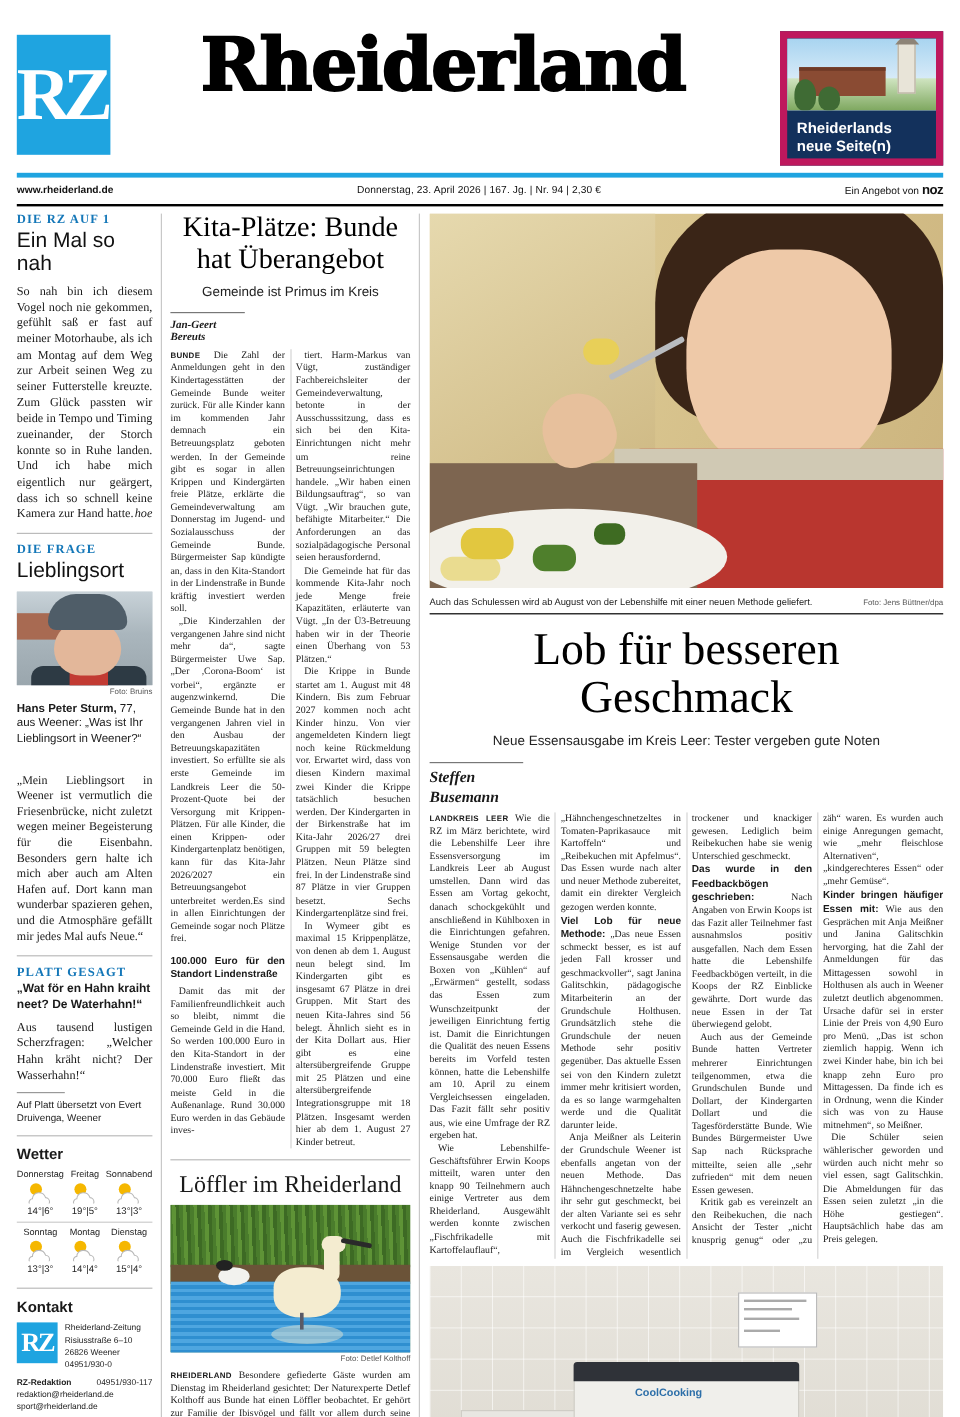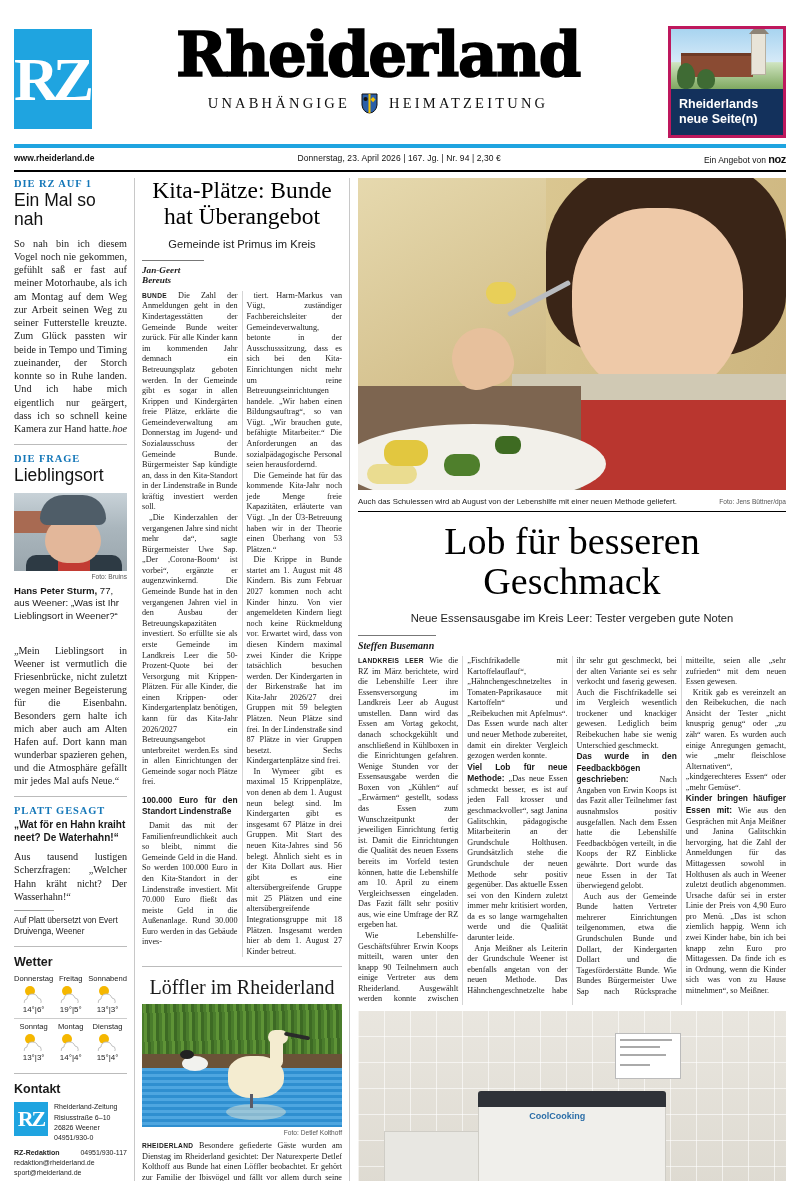--- a/index.html
+++ b/index.html
@@ -36,22 +36,22 @@
   }
   .masthead-sub {
     margin-top: 9px;
     display: flex; align-items: center; justify-content: center; gap: 11px;
     font-family: "Liberation Serif", serif;
     font-size: 14.5px; letter-spacing: 3.2px; font-weight: 400; color: #111;
   }
   .crest { width: 17px; height: 21px; position: relative; }
   .crest svg { display:block; }
   .promo-box {
-    width: 118px; height: 112px; flex: 0 0 auto; margin-left: 4px;
-    border: 3px solid #be185d; background: #13315c; position: relative; overflow: hidden;
+    width: 136px; height: 112px; flex: 0 0 auto; margin-left: 4px;
+    border: 6px solid #be185d; background: #13315c; position: relative; overflow: hidden;
   }
   .promo-img { height: 60px; position: relative; overflow: hidden; background: linear-gradient(#9fd0ef,#cfe7f7); }
   .promo-sky { position:absolute; inset:0; background: linear-gradient(#a8d4f0 0%, #d6eaf8 55%, #cfe4c0 56%, #7fa860 100%); }
   .promo-tower { position:absolute; right:17px; top:2px; width:15px; height:44px; background:#e8e4d8; border:1px solid #b8b0a0;}
   .promo-tower:after{content:"";position:absolute;left:-3px;top:-9px;border-left:10px solid transparent;border-right:10px solid transparent;border-bottom:11px solid #8d8477;}
   .promo-roof { position:absolute; left:10px; top:24px; width:72px; height:24px; background:#8a4b33; border-top:3px solid #6f3a26;}
   .promo-tree { position:absolute; bottom:0; width:18px; height:26px; background:#3f6b34; border-radius:50% 50% 40% 40%; }
   .promo-txt { padding: 8px 8px 0 8px; color: #fff; }
   .promo-txt .l1 { font-family:"Liberation Sans",sans-serif; font-weight:700; font-size:12.5px; line-height:1.22; }
   .promo-foot { display:flex; align-items:flex-end; justify-content:space-between; padding: 7px 8px 5px 8px; }
@@ -194,21 +194,21 @@
   .main-head {
     font-family:"Liberation Serif",serif; font-weight:400; font-size: 38px;
     text-align:center; line-height:1.05; margin-top: 10px; color:#000;
   }
   .main-sub {
     font-family:"Liberation Sans",sans-serif; font-size: 11.2px;
     text-align:center; margin-top: 10px; color:#222;
   }
   .r-byline {
     font-family:"Liberation Serif",serif; font-weight:700; font-style:italic;
-    font-size:10px; margin-top:11px; padding-top:4px; border-top:0.8px solid #777; width:78px;
+    font-size:13px; margin-top:11px; padding-top:4px; border-top:0.8px solid #777; width:78px;
   }
   .fourcol { column-count: 4; column-gap: 9px; column-rule: 0.6px solid #d5d5d5; margin-top: 5px; }
   .bot-photo { height: 236px; position: relative; overflow:hidden; margin-top:6px; }
   .bp-wall{position:absolute;inset:0;background:linear-gradient(#e9e6df,#dad6cc);}
   .bp-tile{position:absolute;left:0;top:0;width:100%;height:100%;
     background-image:linear-gradient(90deg,rgba(255,255,255,.6) 1px,transparent 1px),linear-gradient(0deg,rgba(255,255,255,.6) 1px,transparent 1px);
     background-size:26px 26px;}
   .bp-box{position:absolute;left:28%;top:92px;width:44%;height:96px;background:#f0efeb;border:1px solid #cfcdc6;border-radius:3px;}
   .bp-box-top{position:absolute;left:28%;top:80px;width:44%;height:16px;background:#2f3238;border-radius:3px 3px 0 0;}
   .bp-brand{position:absolute;left:40%;top:100px;font-family:"Liberation Sans",sans-serif;font-size:9px;font-weight:700;color:#2c6ea8;}
@@ -220,32 +220,20 @@
 <body>
 
 <div class="page">
 
   <div class="nameplate">
     <div class="rz-logo">
       <span>RZ</span>
     </div>
     <div class="masthead">
       <div class="masthead-title">Rheiderland</div>
-      <div class="masthead-sub">
-        <span>UNABHÄNGIGE</span>
-        <span class="crest">
-          <svg width="17" height="21" viewBox="0 0 17 21">
-            <path d="M1 1 h15 v11 a7.5 9 0 0 1 -7.5 8 a7.5 9 0 0 1 -7.5 -8 z" fill="#2b5fa8" stroke="#111" stroke-width="1"></path>
-            <path d="M8.5 1 v19" stroke="#f2c200" stroke-width="2"></path>
-            <circle cx="4.6" cy="6" r="2.1" fill="#111"></circle>
-            <path d="M12 4 l2.5 2.6 -2.5 2.6 -2.5-2.6 z" fill="#f2c200"></path>
-          </svg>
-        </span>
-        <span>HEIMATZEITUNG</span>
-      </div>
     </div>
     <div class="promo-box">
       <div class="promo-img">
         <div class="promo-sky"></div>
         <div class="promo-roof"></div>
         <div class="promo-tower"></div>
         <div class="promo-tree" style="left:6px;"></div>
         <div class="promo-tree" style="left:26px;height:20px;"></div>
       </div>
       <div class="promo-txt">
@@ -499,20 +487,21 @@
       <div class="fourcol">
         <div class="art">
           <p><span class="dl">LANDKREIS LEER</span> <span>Wie die RZ im März berichtete, wird die Lebenshilfe Leer ihre Essensversorgung im Landkreis Leer ab August umstellen. Dann wird das Essen am Vortag gekocht, danach schockgekühlt und anschließend in Kühlboxen in die Einrichtungen gefahren. Wenige Stunden vor der Essensausgabe werden die Boxen von „Kühlen“ auf „Erwärmen“ gestellt, sodass das Essen zum Wunschzeitpunkt der jeweiligen Einrichtung fertig ist. Damit die Einrichtungen die Qualität des neuen Essens bereits im Vorfeld testen können, hatte die Lebenshilfe am 10. April zu einem Vergleichsessen eingeladen. Das Fazit fällt sehr positiv aus, wie eine Umfrage der RZ ergeben hat.</span></p>
           <p>Wie Lebenshilfe-Geschäftsführer Erwin Koops mitteilt, waren unter den knapp 90 Teilnehmern auch einige Vertreter aus dem Rheiderland. Ausgewählt werden konnte zwischen „Fischfrikadelle mit Kartoffelauflauf“, „Hähnchengeschnetzeltes in Tomaten-Paprikasauce mit Kartoffeln“ und „Reibekuchen mit Apfelmus“. Das Essen wurde nach alter und neuer Methode zubereitet, damit ein direkter Vergleich gezogen werden konnte.</p>
           <p style="text-indent:0"><b class="subhd" style="display:inline">Viel Lob für neue Methode:</b><span> „Das neue Essen schmeckt besser, es ist auf jeden Fall krosser und geschmackvoller“, sagt Janina Galitschkin, pädagogische Mitarbeiterin an der Grundschule Holthusen. Grundsätzlich stehe die Grundschule der neuen Methode sehr positiv gegenüber. Das aktuelle Essen sei von den Kindern zuletzt immer mehr kritisiert worden, da es so lange warmgehalten werde und die Qualität darunter leide.</span></p>
           <p>Anja Meißner als Leiterin der Grundschule Weener ist ebenfalls angetan von der neuen Methode. Das Hähnchengeschnetzelte habe ihr sehr gut geschmeckt, bei der alten Variante sei es sehr verkocht und faserig gewesen. Auch die Fischfrikadelle sei im Vergleich wesentlich trockener und knackiger gewesen. Lediglich beim Reibekuchen habe sie wenig Unterschied geschmeckt.</p>
           <p style="text-indent:0"><b class="subhd" style="display:inline">Das wurde in den Feedbackbögen geschrieben:</b><span> Nach Angaben von Erwin Koops ist das Fazit aller Teilnehmer fast ausnahmslos positiv ausgefallen. Nach dem Essen hatte die Lebenshilfe Feedbackbögen verteilt, in die Koops der RZ Einblicke gewährte. Dort wurde das neue Essen in der Tat überwiegend gelobt.</span></p>
           <p>Auch aus der Gemeinde Bunde hatten Vertreter mehrerer Einrichtungen teilgenommen, etwa die Grundschulen Bunde und Dollart, der Kindergarten Dollart und die Tagesförderstätte Bunde. Wie Bundes Bürgermeister Uwe Sap nach Rücksprache mitteilte, seien alle „sehr zufrieden“ mit dem neuen Essen gewesen.</p>
           <p>Kritik gab es vereinzelt an den Reibekuchen, die nach Ansicht der Tester „nicht knusprig genug“ oder „zu zäh“ waren. Es wurden auch einige Anregungen gemacht, wie „mehr fleischlose Alternativen“, „kindgerechteres Essen“ oder „mehr Gemüse“.</p>
           <p style="text-indent:0"><b class="subhd" style="display:inline">Kinder bringen häufiger Essen mit:</b><span> Wie aus den Gesprächen mit Anja Meißner und Janina Galitschkin hervorging, hat die Zahl der Anmeldungen für das Mittagessen sowohl in Holthusen als auch in Weener zuletzt deutlich abgenommen. Ursache dafür sei in erster Linie der Preis von 4,90 Euro pro Menü. „Das ist schon ziemlich happig. Wenn ich zwei Kinder habe, bin ich bei knapp zehn Euro pro Mittagessen. Da finde ich es in Ordnung, wenn die Kinder sich was von zu Hause mitnehmen“, so Meißner.</span></p>
+          <p>Die Schüler seien wählerischer geworden und würden auch nicht mehr so viel essen, sagt Galitschkin. Die Abmeldungen für das Essen seien zuletzt „in die Höhe gestiegen“. Hauptsächlich habe das am Preis gelegen.</p>
         </div>
       </div>
 
       <div class="bot-photo photo">
         <div class="bp-wall"></div>
           <div class="bp-tile"></div>
         <div class="bp-sign">
             <i></i>
             <i style="top:12px;width:40px"></i>
             <i style="top:20px;width:46px"></i>

